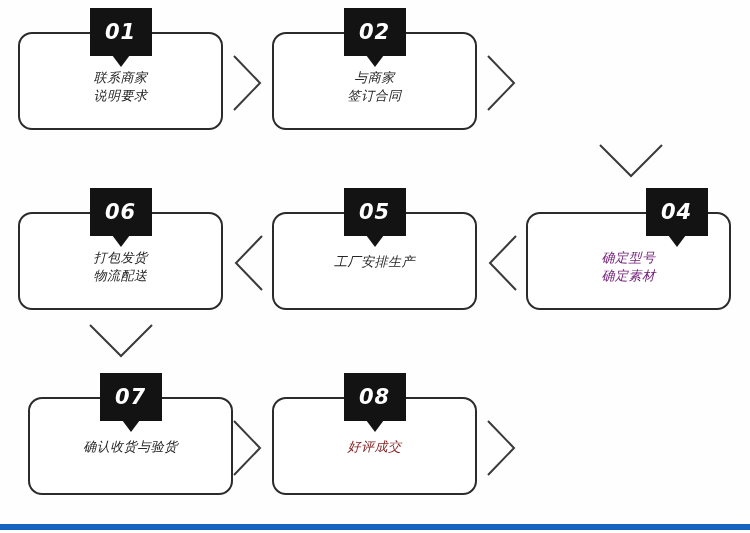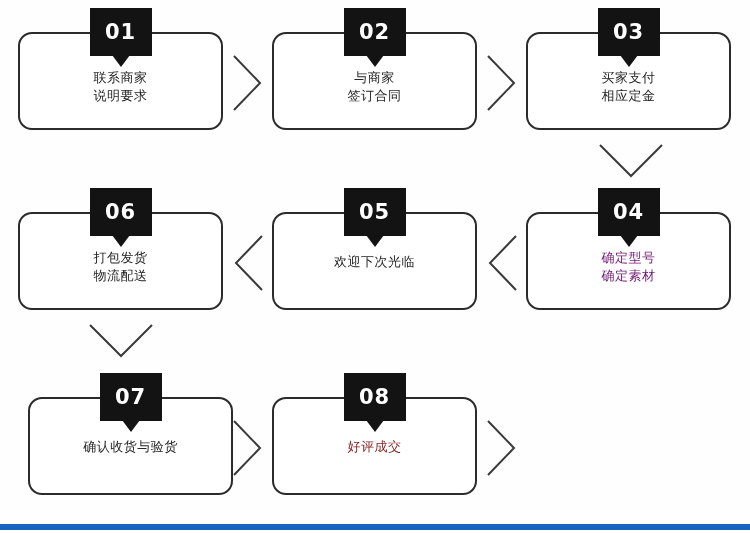--- a/index.html
+++ b/index.html
@@ -12,20 +12,21 @@
     height: 533px;
     font-family: "DejaVu Sans", "Liberation Sans", sans-serif;
     overflow: hidden;
     position: relative;
   }
   #canvas {
     position: relative;
     width: 750px;
     height: 533px;
     background: #fefefe;
+    font-style: italic;
   }
 
   
   .step {
     position: absolute;
     box-sizing: border-box;
     width: 205px;
     height: 98px;
     border: 2px solid #2b2b2b;
     border-radius: 14px;
@@ -116,47 +117,42 @@
     <div class="step-label" style="color: rgb(37, 37, 37);">与商家
 签订合同</div>
   </div>
 
   <div class="chev" style="left:482px; top:52px;">
     <svg width="40" height="62" viewBox="0 0 40 62" aria-hidden="true">
       <polyline points="6,4 32,31 6,58" fill="none" stroke="#3a3a3a" stroke-width="2"></polyline>
     </svg>
   </div>
 
-  <div class="step" style="left: 526px; top: 32px; border-color: rgb(43, 43, 43);">
-    <div class="badge" style="background: rgb(19, 19, 19); color: rgb(255, 255, 255);">03</div>
-    <div class="step-label" style="color: rgb(37, 37, 37);">买家支付
-相应定金</div>
-  </div>
 
   <div class="chev" style="left:596px; top:140px;">
     <svg width="70" height="42" viewBox="0 0 70 42" aria-hidden="true">
       <polyline points="4,5 35,36 66,5" fill="none" stroke="#3a3a3a" stroke-width="2"></polyline>
     </svg>
   </div>
 
   <div class="step" style="left: 526px; top: 212px; border-color: rgb(43, 43, 43);">
-    <div class="badge" style="background: rgb(19, 19, 19); color: rgb(255, 255, 255);">04</div>
+    <div class="badge" style="background: rgb(19, 19, 19); color: rgb(255, 255, 255); margin-left: 48px;">04</div>
     <div class="step-label" style="color: #701a75;">确定型号
 确定素材</div>
   </div>
 
   <div class="chev" style="left:482px; top:232px;">
     <svg width="40" height="62" viewBox="0 0 40 62" aria-hidden="true">
       <polyline points="34,4 8,31 34,58" fill="none" stroke="#3a3a3a" stroke-width="2"></polyline>
     </svg>
   </div>
 
   <div class="step single" style="left: 272px; top: 212px; border-color: rgb(43, 43, 43);">
     <div class="badge" style="background: rgb(19, 19, 19); color: rgb(255, 255, 255);">05</div>
-    <div class="step-label" style="color: rgb(37, 37, 37);">欢迎下次光临</div>
+    <div class="step-label" style="color: rgb(37, 37, 37);">工厂安排生产</div>
   </div>
 
   <div class="chev" style="left:228px; top:232px;">
     <svg width="40" height="62" viewBox="0 0 40 62" aria-hidden="true">
       <polyline points="34,4 8,31 34,58" fill="none" stroke="#3a3a3a" stroke-width="2"></polyline>
     </svg>
   </div>
 
   <div class="step" style="left: 18px; top: 212px; border-color: rgb(43, 43, 43);">
     <div class="badge" style="background: rgb(19, 19, 19); color: rgb(255, 255, 255);">06</div>

